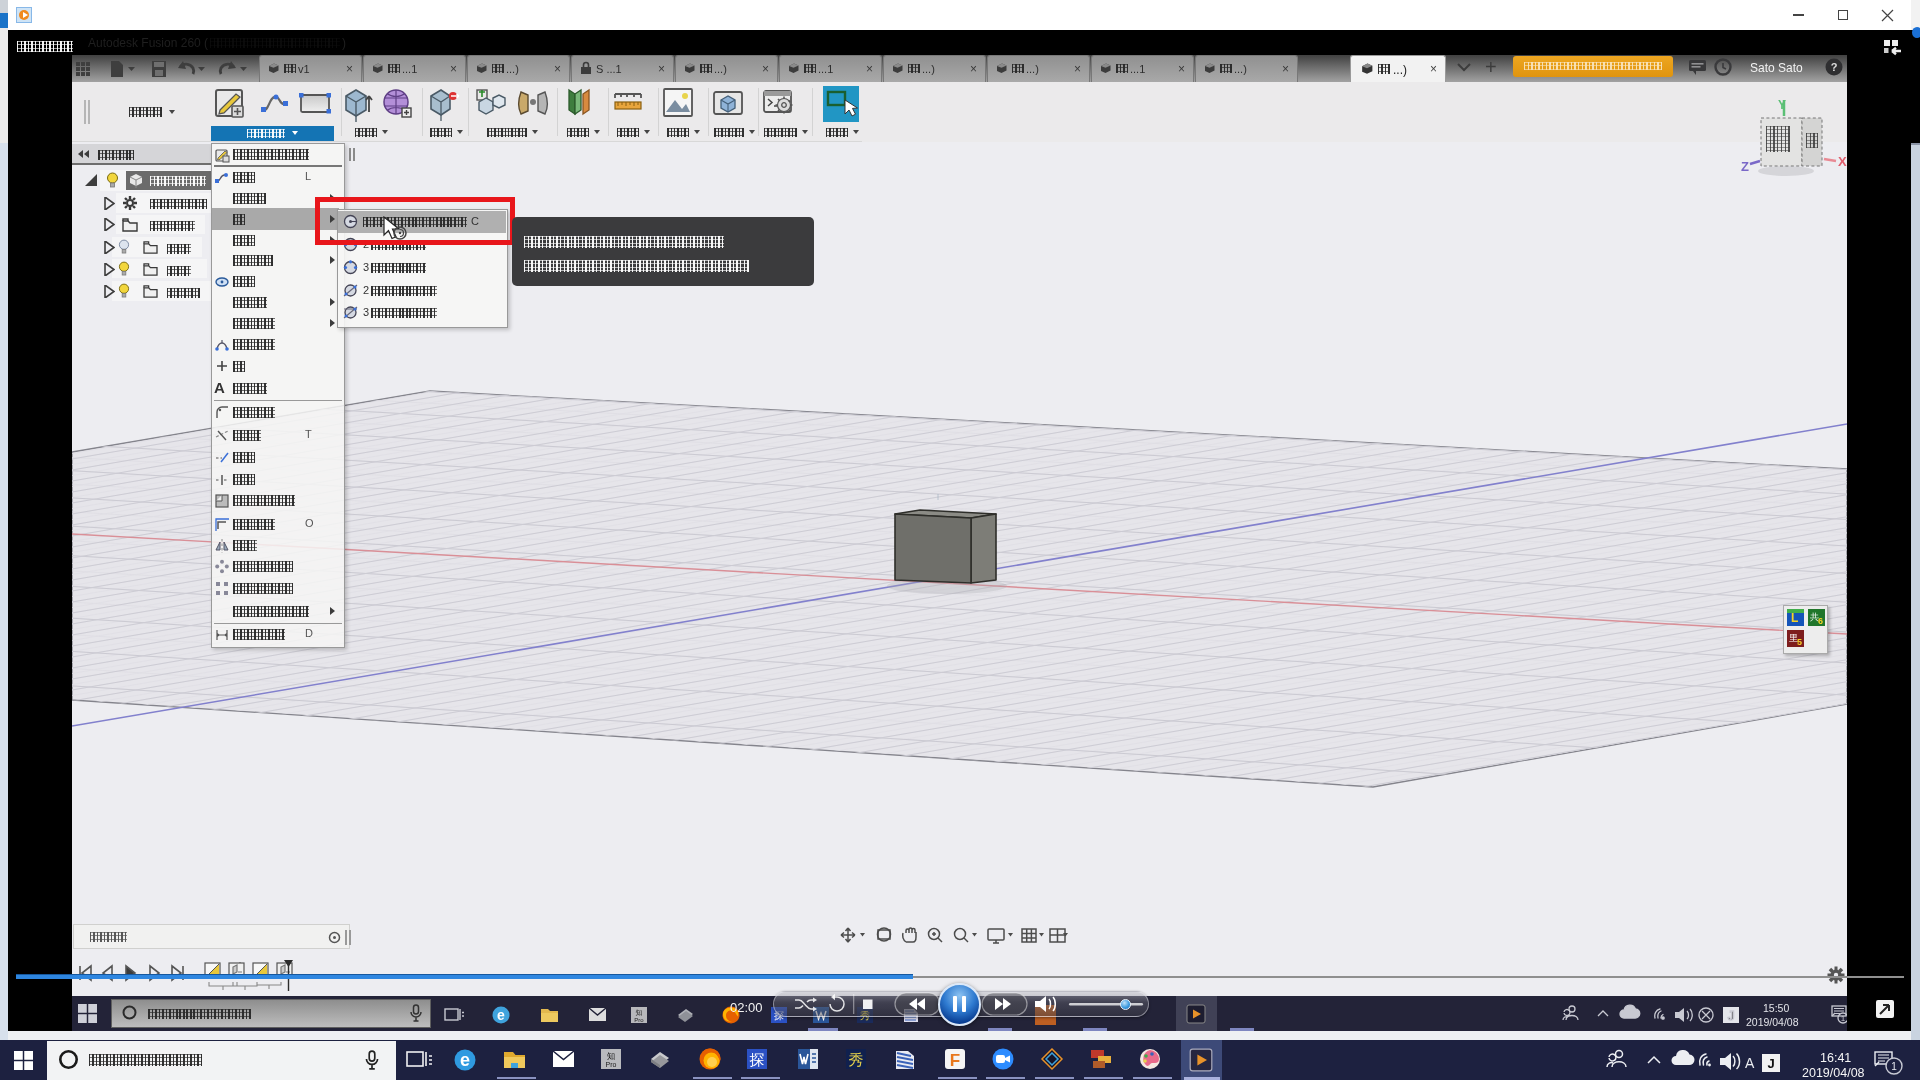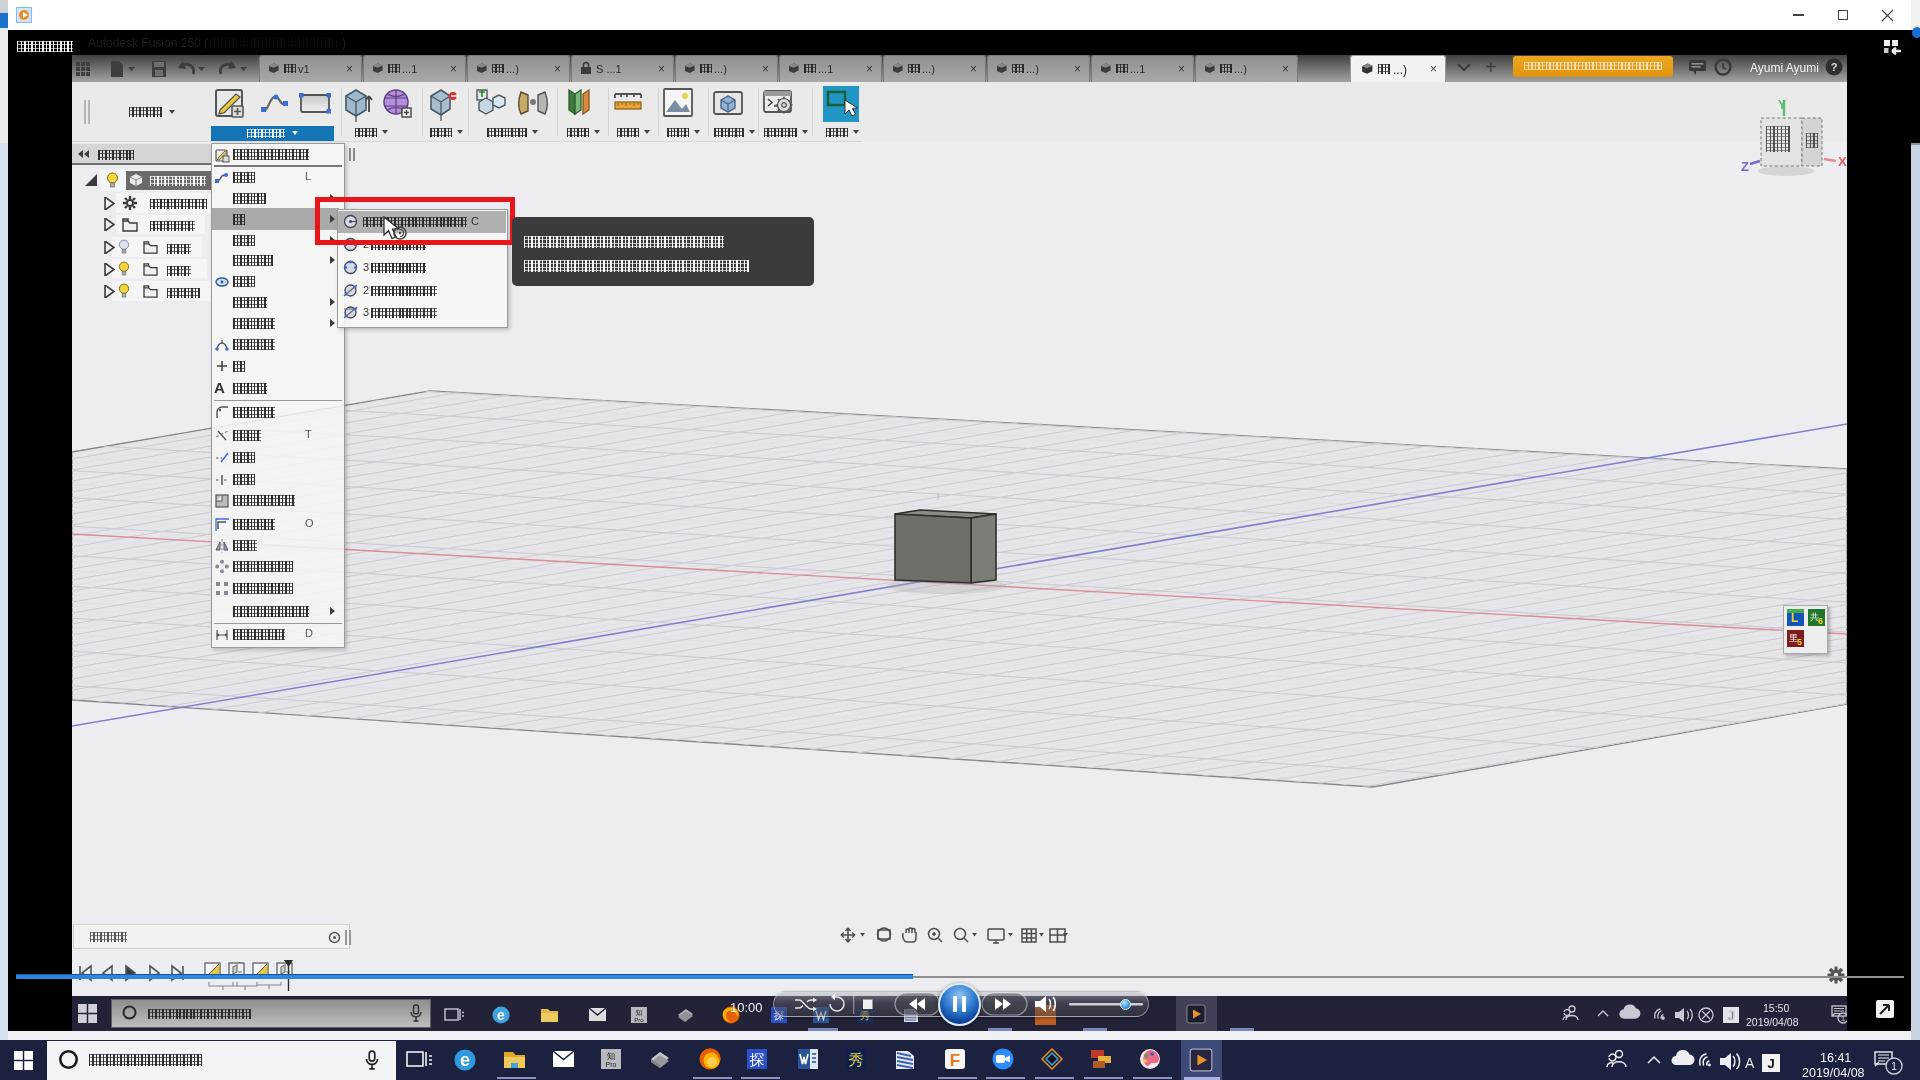--- a/index.html
+++ b/index.html
@@ -195,21 +195,21 @@
 <svg style="left:1688px;top:58px" width="19" height="18" viewBox="0 0 19 18">
       <rect x="1" y="2" width="17" height="11" rx="1.5" fill="#38383a"></rect>
       <path d="M5 13l3 4v-4z" fill="#38383a"></path>
       <rect x="3.5" y="5" width="12" height="1.6" fill="#909092"></rect>
       <rect x="3.5" y="8" width="9" height="1.6" fill="#909092"></rect>
     </svg>
 <svg style="left:1714px;top:58px" width="18" height="18" viewBox="0 0 18 18">
       <circle cx="9" cy="9" r="7.5" fill="none" stroke="#3a3a3c" stroke-width="2.4"></circle>
       <path d="M9 5v4.5L12 11" stroke="#3a3a3c" stroke-width="1.6" fill="none"></path>
     </svg>
-<b style="left:1750px;top:61px;font-size:12px;color:#f2f2f2">Ayumi Ayumi</b>
+<b style="left:1750px;top:61px;font-size:12px;color:#f2f2f2">Sato Sato</b>
 <svg style="left:1825px;top:58px" width="18" height="18" viewBox="0 0 18 18">
       <circle cx="9" cy="9" r="8.5" fill="#2f2f31"></circle>
       <text x="9" y="13" font-size="11" font-weight="bold" fill="#ddd" text-anchor="middle" font-family="Liberation Sans">?</text>
     </svg>
 
 <div id="toolbar" style="left:72px;top:82px;width:1775px;height:60px;background:#ebeaeb"></div>
 <div style="left:72px;top:141px;width:790px;height:1px;background:#d8d8d8"></div>
 <div style="left:84px;top:100px;width:2px;height:24px;background:#b5b5b5"></div>
 <div style="left:88px;top:100px;width:2px;height:24px;background:#b5b5b5"></div>
 <s class="tj" style="left:129px;top:107px;width:33px;height:10px"></s>
@@ -876,21 +876,21 @@
         <circle cx="283" cy="15" r="5"></circle>
         <text x="283" y="18" font-size="8" text-anchor="middle" fill="#c8c9d2" stroke="none" font-family="Liberation Sans">1</text>
       </g>
 </svg>
 
 <div style="left:808px;top:1028px;width:30px;height:3px;background:#7e86c0"></div>
 <div style="left:988px;top:1028px;width:24px;height:3px;background:#7e86c0"></div>
 <div style="left:1083px;top:1028px;width:24px;height:3px;background:#7e86c0"></div>
 <div style="left:1230px;top:1028px;width:24px;height:3px;background:#7e86c0"></div>
 
-<b style="left:730px;top:1000px;font-size:13px;color:#f2f2f2">10:00</b>
+<b style="left:730px;top:1000px;font-size:13px;color:#f2f2f2">02:00</b>
 <div style="left:773px;top:991px;width:376px;height:26px;border-radius:13px;background:linear-gradient(180deg,rgba(190,190,198,.5),rgba(105,105,115,.42) 45%,rgba(62,62,72,.5));border:1px solid rgba(240,240,248,.45);box-shadow:0 1px 3px rgba(0,0,0,.4)"></div>
 <svg style="left:773px;top:991px" width="376" height="26" viewBox="0 0 376 26">
 <g stroke="rgba(255,255,255,.85)" stroke-width="1.5" fill="none">
 <path d="M22 9h4c3 0 4 2.5 6 4.5s3 4.5 6 4.5h2M22 17h4c2 0 3-1.5 4-2.5M34 11c1-1.2 2-2 4-2h2"></path>
         <path d="M40 6.5l4 2.5-4 2.5zM40 15.5l4 2.5-4 2.5z" fill="rgba(255,255,255,.85)" stroke="none"></path>
 <path d="M57 13a7 7 0 107-7h-4"></path>
         <path d="M62 2.8l-4 3.2 4 3.2z" fill="rgba(255,255,255,.85)" stroke="none"></path>
 </g>
 <rect x="80" y="3" width="1.3" height="20" fill="rgba(255,255,255,.4)"></rect>
 <rect x="90" y="8.5" width="9.5" height="9.5" fill="rgba(255,255,255,.92)"></rect>

